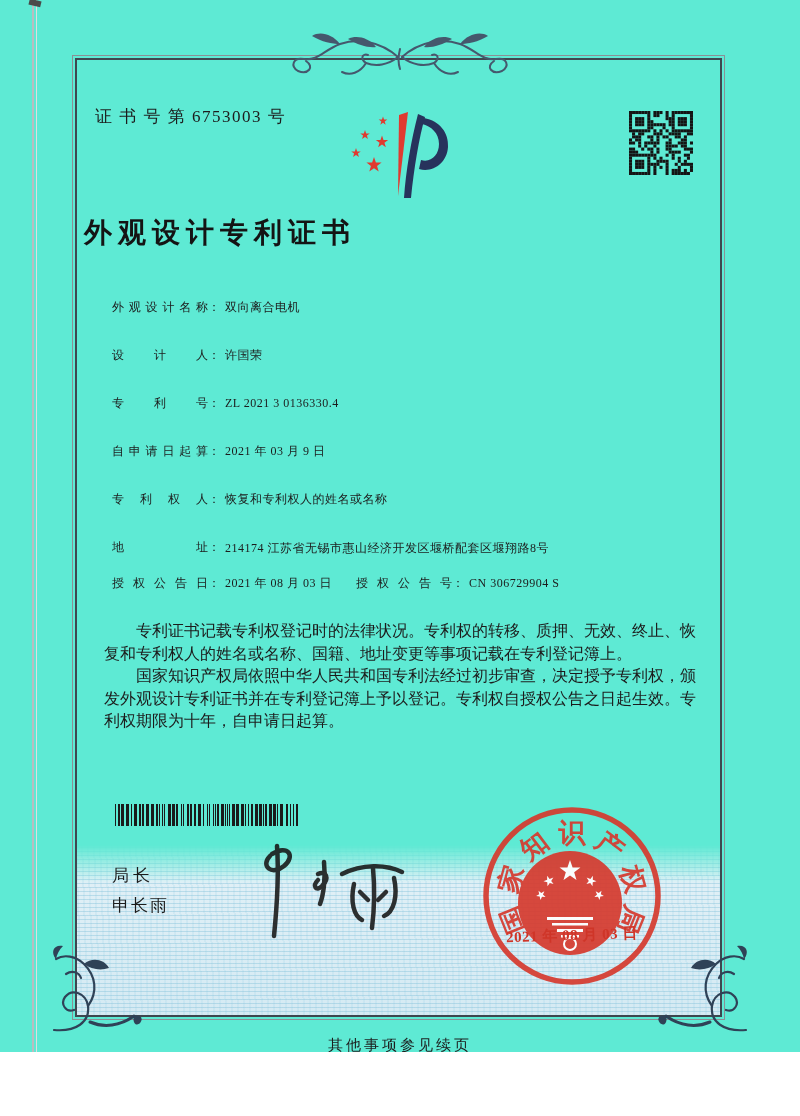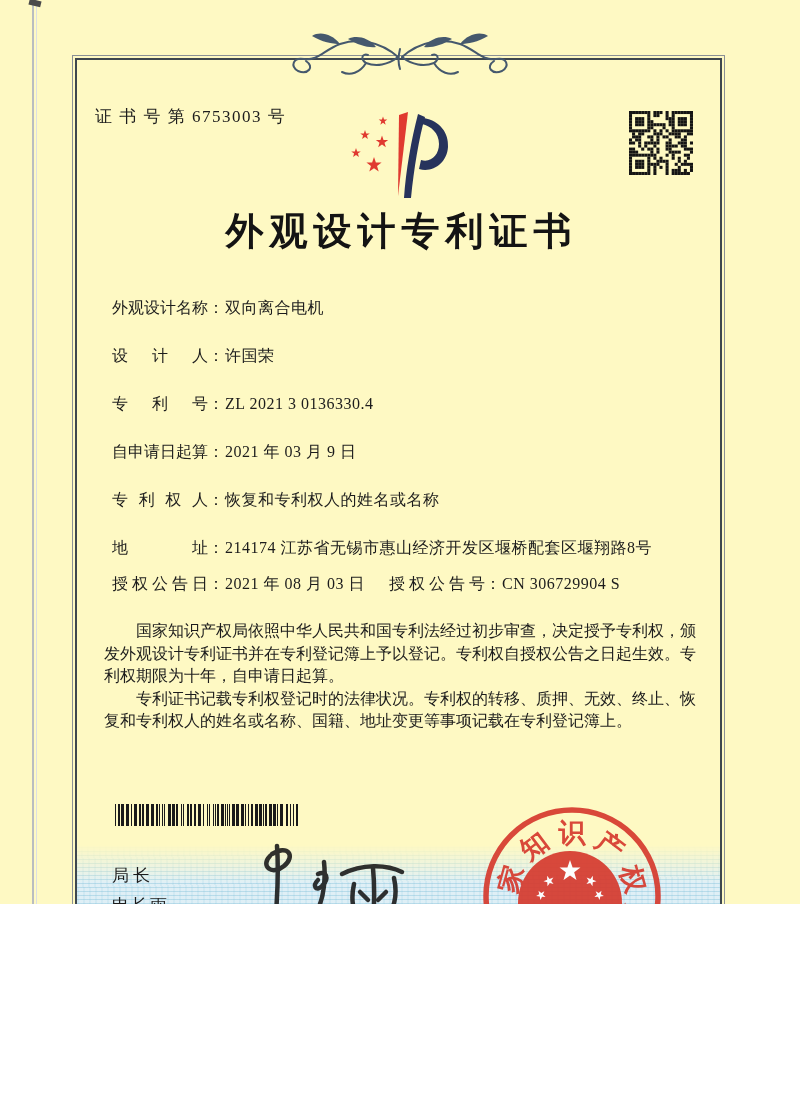--- a/index.html
+++ b/index.html
@@ -1,16 +1,16 @@
 <!DOCTYPE html>
 <html><head>
 <meta charset="utf-8">
 <style>
   html,body{margin:0;padding:0;background:#fff;}
-  .scan{position:relative;width:800px;height:904px;background:#fef9c3;overflow:hidden;
+  .scan{position:relative;width:800px;height:1052px;background:#5eead4;overflow:hidden;
         font-family:"Liberation Serif","DejaVu Serif",serif;color:#1c1c1c;}
   
   .edge1{position:absolute;left:32px;top:0;width:2px;height:1116px;background:#b9bdc0;}
   .edge2{position:absolute;left:36px;top:0;width:1px;height:1116px;background:#dcdfe1;}
   .blotch{position:absolute;left:29px;top:0;width:12px;height:6px;background:#4a4a4a;transform:rotate(14deg);}
   
   .frame{position:absolute;left:72px;top:55px;width:651px;height:963px;border:1px solid #8a9096;z-index:4;pointer-events:none;}
   .frame-inner{position:absolute;left:2px;top:2px;right:2px;bottom:2px;border:2.5px solid #3e474f;}
   
   .watermark{position:absolute;left:75px;top:845px;width:646px;height:171px;z-index:1;
@@ -21,24 +21,24 @@
     -webkit-mask:linear-gradient(180deg,transparent,#000 38px);
     mask:linear-gradient(180deg,transparent,#000 38px);}
   .flourish-top{position:absolute;left:280px;top:29px;width:240px;height:50px;z-index:5;}
   .corner{position:absolute;width:100px;height:88px;z-index:5;}
   .corner-l{left:46px;top:944px;}
   .corner-r{left:654px;top:944px;transform:scaleX(-1);}
   .certno{position:absolute;left:95px;top:105px;font-size:17px;letter-spacing:1.5px;z-index:3;}
   .logo{position:absolute;left:336px;top:108px;width:122px;height:94px;z-index:3;}
   .qr{position:absolute;left:629px;top:111px;width:64px;height:64px;z-index:3;}
   .qr svg{width:64px;height:64px;fill:#141414;}
-  .title{position:absolute;left:72px;top:202px;width:651px;margin:4px;text-align:center;
-         font-size:38px;font-weight:bold;letter-spacing:6px;color:#141414;z-index:3;}
+  .title{position:absolute;left:72px;top:202px;width:651px;margin:12px;text-align:left;
+         font-size:28px;font-weight:bold;letter-spacing:6px;color:#141414;z-index:3;}
   .fields{position:absolute;left:112px;top:297px;width:588px;z-index:3;}
-  .row{display:flex;align-items:flex-start;height:21px;margin-bottom:27px;font-size:16px;line-height:21px;}
+  .row{display:flex;align-items:flex-start;height:21px;margin-bottom:27px;font-size:12px;line-height:21px;}
   .row.addr{height:auto;margin-bottom:13px;}
   .flabel{display:inline-block;width:96px;text-align:justify;text-align-last:justify;white-space:nowrap;flex:none;}
   .fcolon{display:inline-block;width:17px;flex:none;}
   .fvalue{letter-spacing:.5px;}
   .addr .fvalue{width:465px;line-height:24px;margin-top:-1px;}
   .pair2{display:flex;margin-left:24px;}
   .paras{position:absolute;left:104px;top:620px;width:592px;z-index:3;
          font-size:16px;line-height:22.5px;text-align:justify;}
   .paras p{margin:0;text-indent:2em;}
   .barcode{position:absolute;left:115px;top:804px;width:186px;height:22px;z-index:3;}
@@ -418,22 +418,22 @@
       <span class="fvalue">2021 年 08 月 03 日</span>
       <span class="pair2">
         <span class="flabel">授权公告号</span>
           <span class="fcolon">：</span>
         <span class="fvalue">CN 306729904 S</span>
       </span>
     </div>
   </div>
 
   <div class="paras">
+    <p>专利证书记载专利权登记时的法律状况。专利权的转移、质押、无效、终止、恢复和专利权人的姓名或名称、国籍、地址变更等事项记载在专利登记簿上。</p>
     <p>国家知识产权局依照中华人民共和国专利法经过初步审查，决定授予专利权，颁发外观设计专利证书并在专利登记簿上予以登记。专利权自授权公告之日起生效。专利权期限为十年，自申请日起算。</p>
-    <p>专利证书记载专利权登记时的法律状况。专利权的转移、质押、无效、终止、恢复和专利权人的姓名或名称、国籍、地址变更等事项记载在专利登记簿上。</p>
   </div>
 
   <div class="barcode">
     <svg id="bcsvg" viewBox="0 0 186 22" preserveAspectRatio="none">
         <rect x="0" y="0" width="1" height="22"></rect>
         <rect x="3" y="0" width="2" height="22"></rect>
         <rect x="6" y="0" width="3" height="22"></rect>
         <rect x="11" y="0" width="3" height="22"></rect>
         <rect x="16" y="0" width="1" height="22"></rect>
         <rect x="19" y="0" width="3" height="22"></rect>

